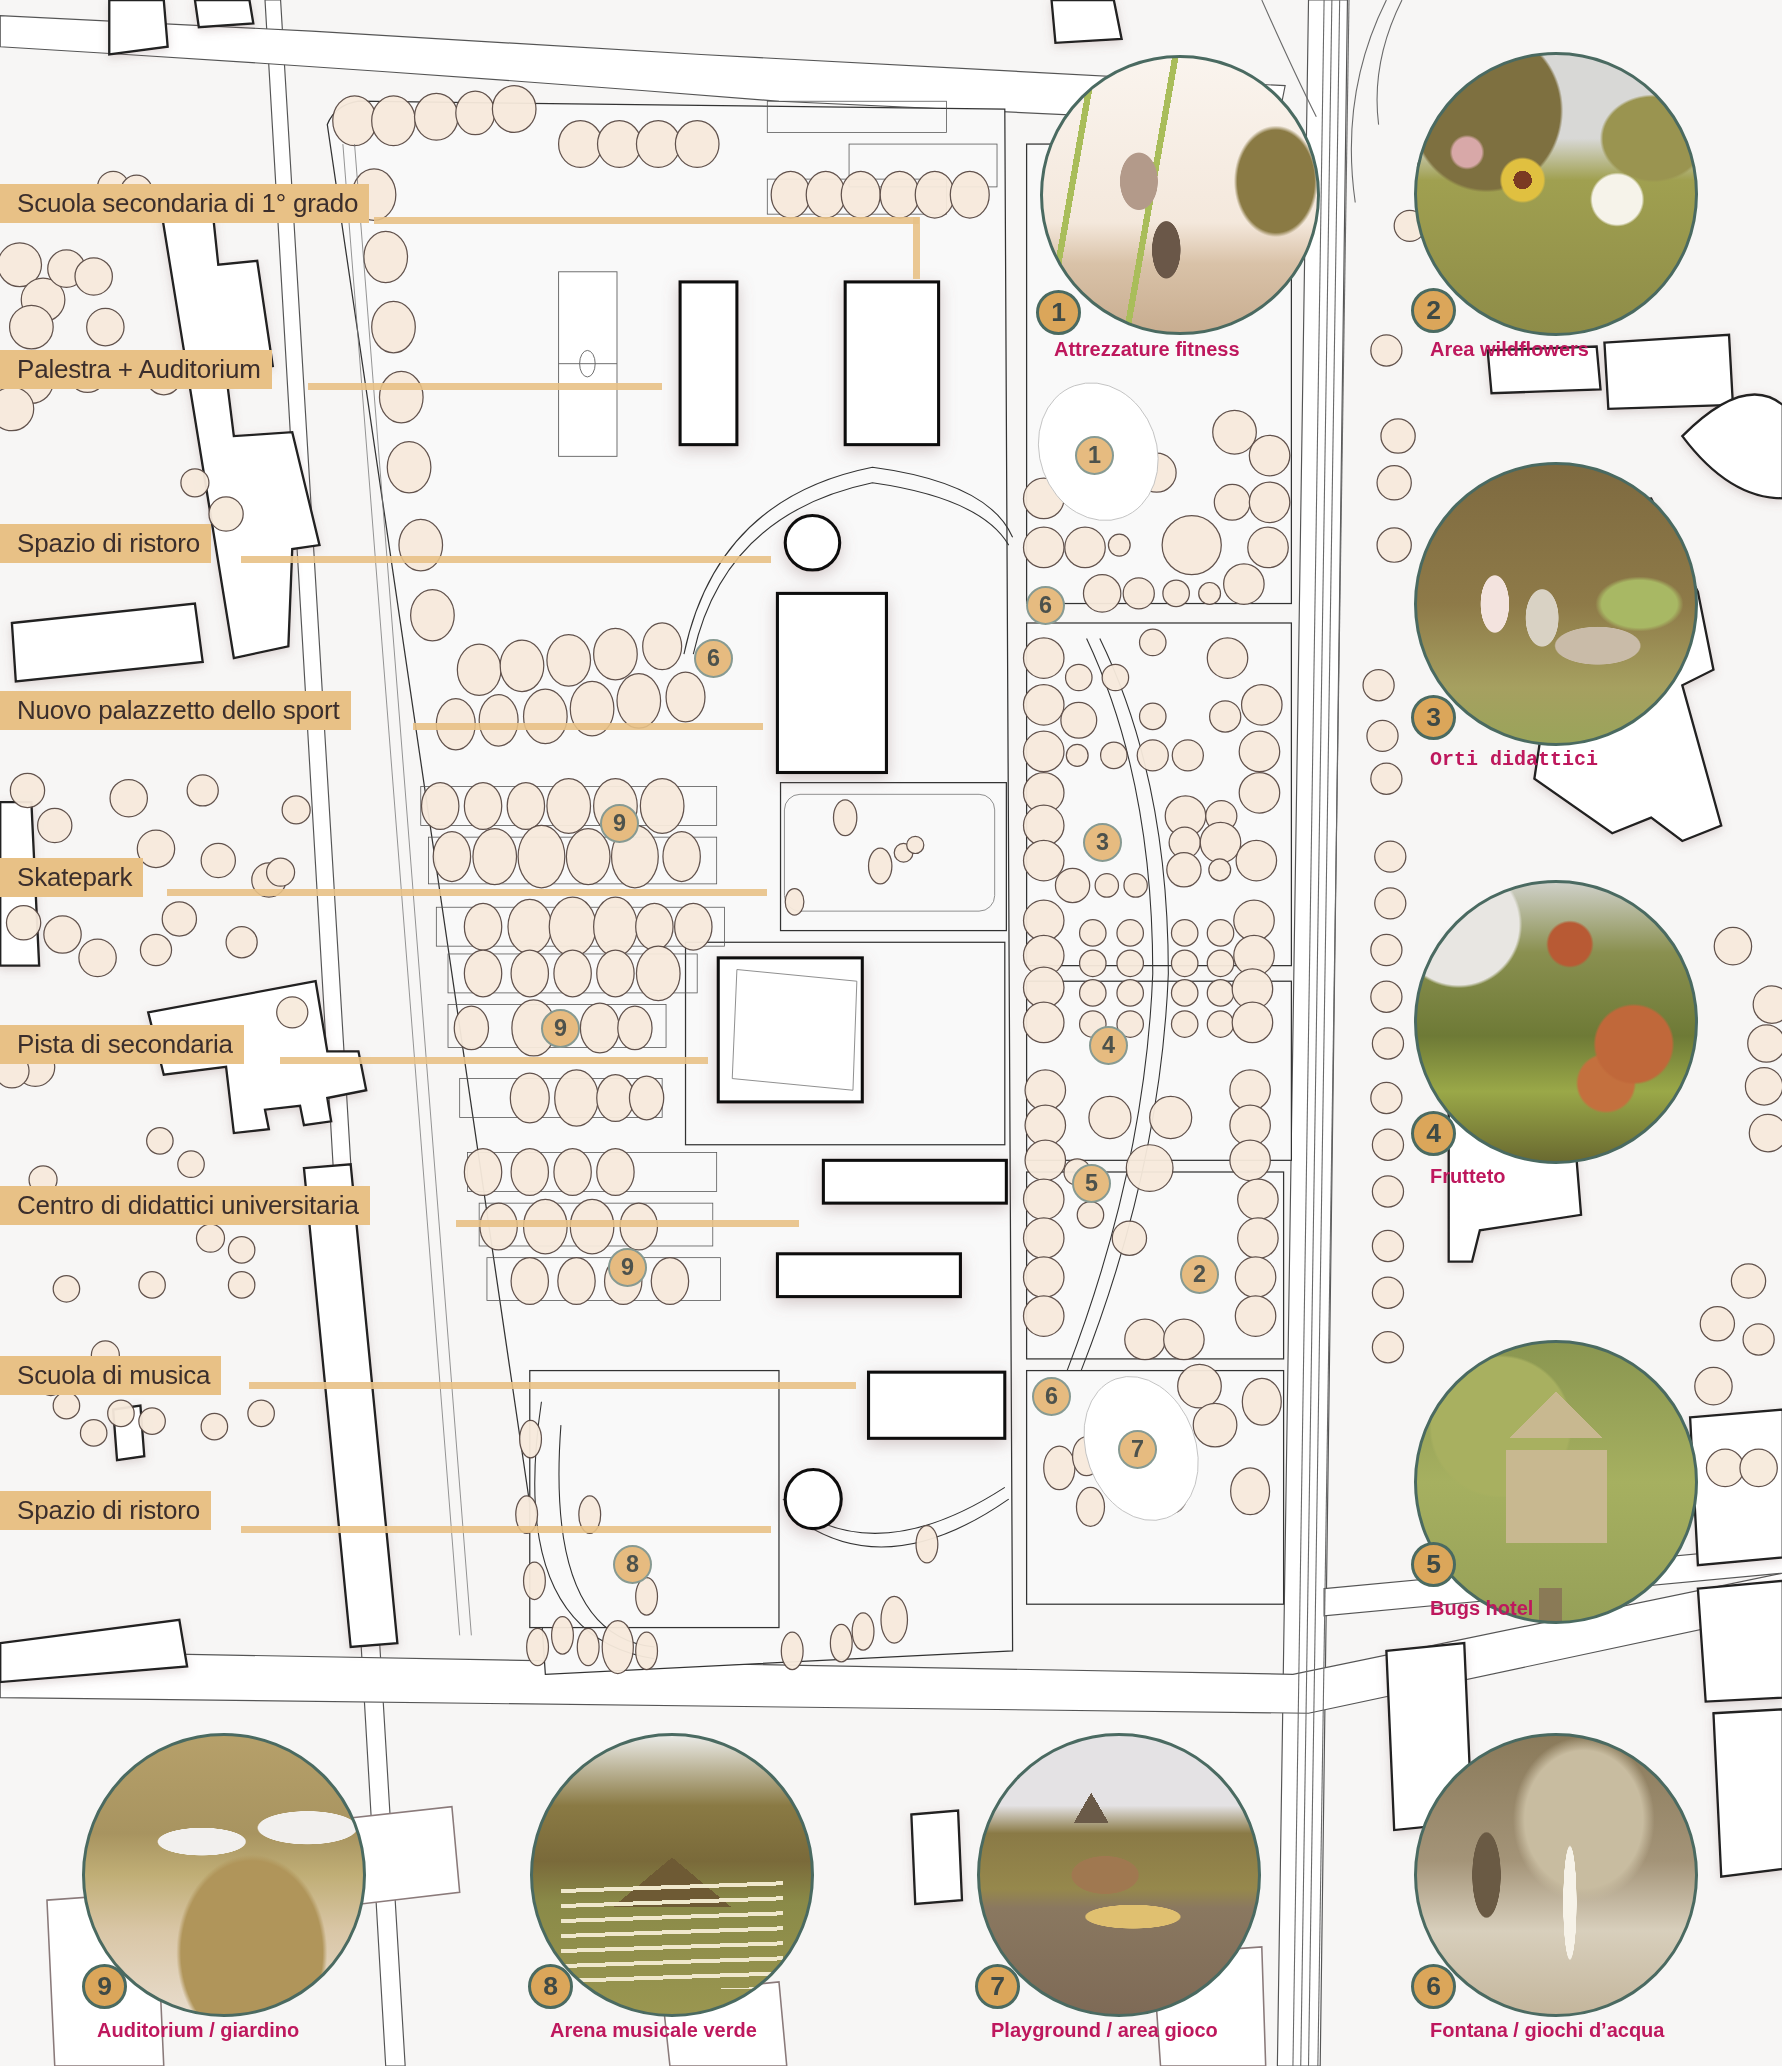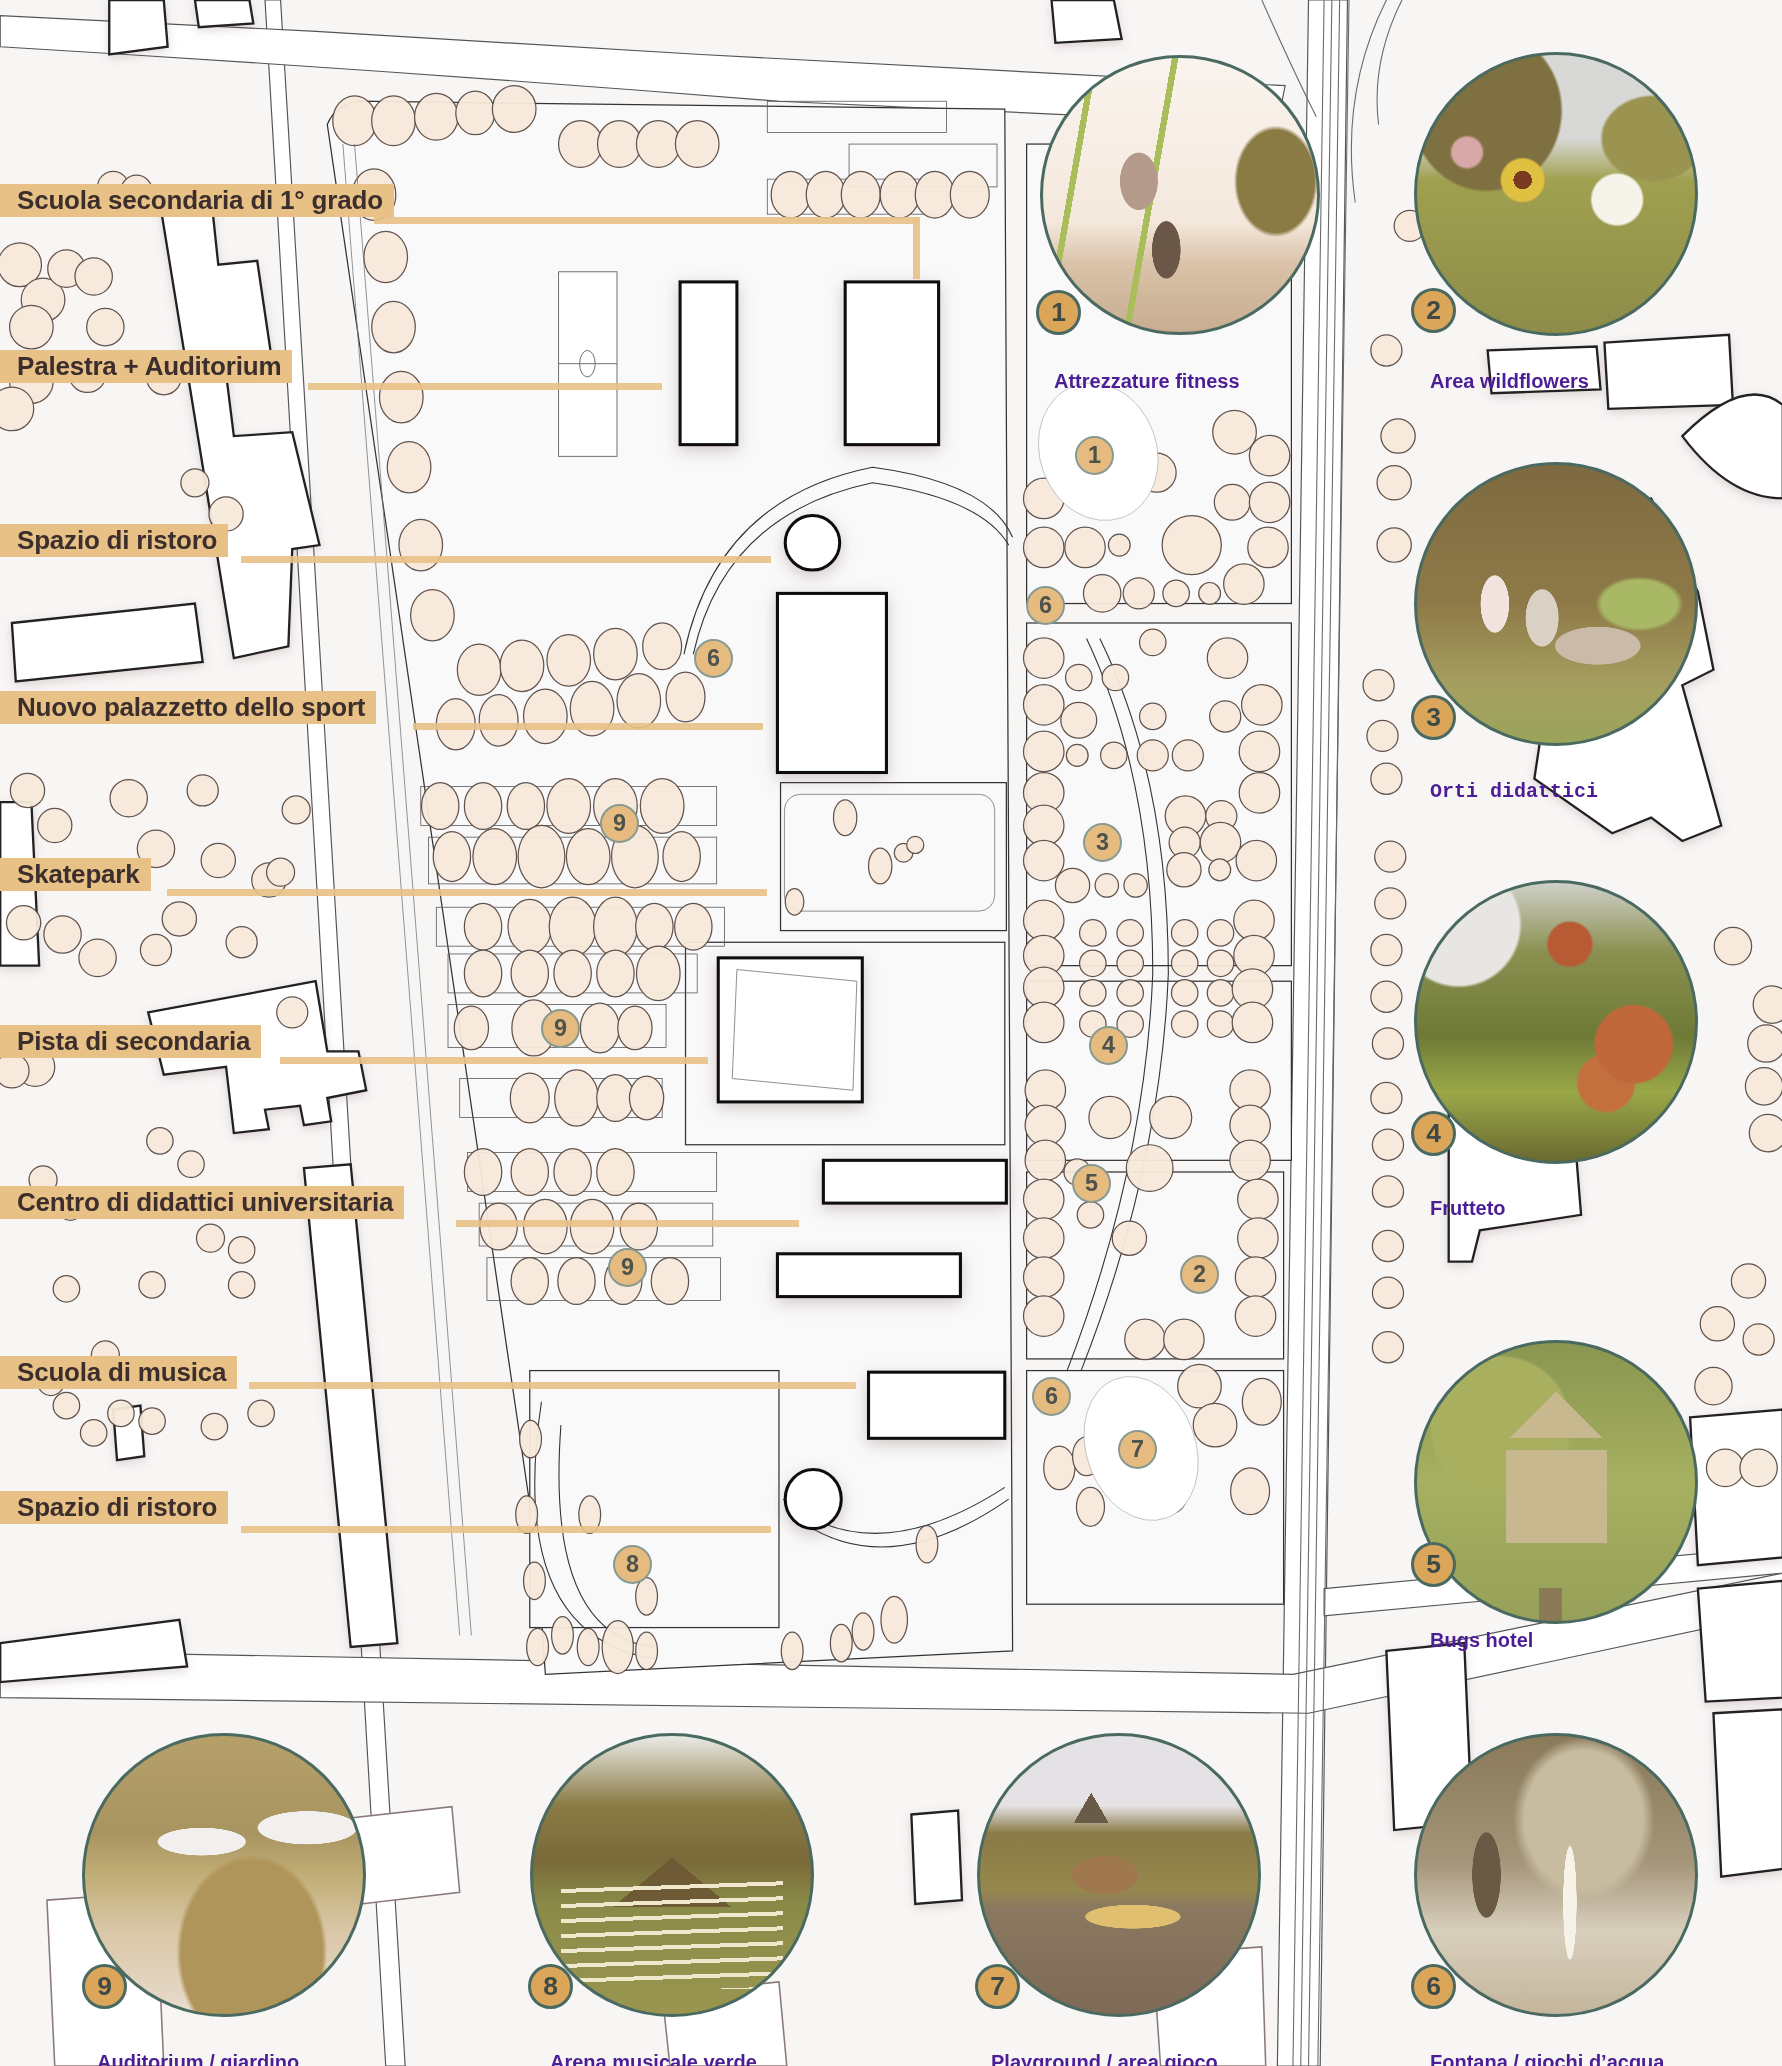--- a/index.html
+++ b/index.html
@@ -1,23 +1,23 @@
 <!DOCTYPE html>
 <html style="font-size:12.5px"><head>
 <meta charset="utf-8">
 <style>
   html, body { margin:0; padding:0; }
   body { width:1783px; height:2066px; position:relative; overflow:hidden; background:#f6f5f4; font-family:"Liberation Sans", sans-serif; }
   #map { position:absolute; left:0; top:0; width:1783px; height:2066px; }
-  .label { position:absolute; left:0; height:33px; background:#e8c186; display:flex; align-items:center; padding-left:17px; padding-right:11px; box-sizing:border-box; font-weight:bold; font-size:26px; color:#3b2e2c; white-space:nowrap; letter-spacing:-0.2px; }
+  .label { position:absolute; left:0; height:39px; background:#e8c186; display:flex; align-items:center; padding-left:17px; padding-right:11px; box-sizing:border-box; font-weight:normal; font-size:26px; color:#3b2e2c; white-space:nowrap; letter-spacing:-0.2px; }
   .leader { position:absolute; height:7px; background:#e8c186; opacity:0.9; }
   .leader-v { position:absolute; width:7px; background:#e8c186; opacity:0.9; }
   .photo { position:absolute; border-radius:50%; border:3.9px solid #4a6a61; box-sizing:border-box; overflow:hidden; }
   .badge { position:absolute; width:45px; height:45px; border-radius:50%; background:#dba65a; border:3.1px solid #4a6a61; box-sizing:border-box; color:#3f4a46; font-weight:bold; font-size:26.5px; display:flex; align-items:center; justify-content:center; }
-  .caption { position:absolute; font-weight:bold; font-size:20px; color:#4c1d95; white-space:nowrap;margin-top:32px; }
+  .caption { position:absolute; font-weight:bold; font-size:20px; color:#be185d; white-space:nowrap; }
   .mapbadge { position:absolute; width:39px; height:39px; border-radius:50%; background:#e6bb80; border:2.3px solid #879a92; box-sizing:border-box; color:#4d524c; font-weight:bold; font-size:23.4px; display:flex; align-items:center; justify-content:center; }
 </style>
 </head>
 <body>
 
 <svg id="map" viewBox="0 0 2289 2653" xmlns="http://www.w3.org/2000/svg">
   <defs>
     <filter id="sh" x="-20%" y="-20%" width="140%" height="140%">
       <feDropShadow dx="0" dy="6" stdDeviation="10" flood-color="#8a6a6a" flood-opacity="0.35"></feDropShadow>
     </filter>

